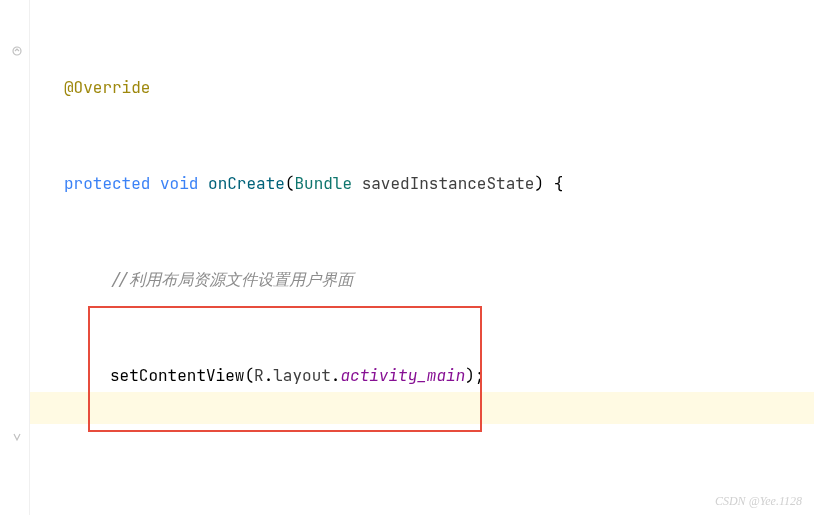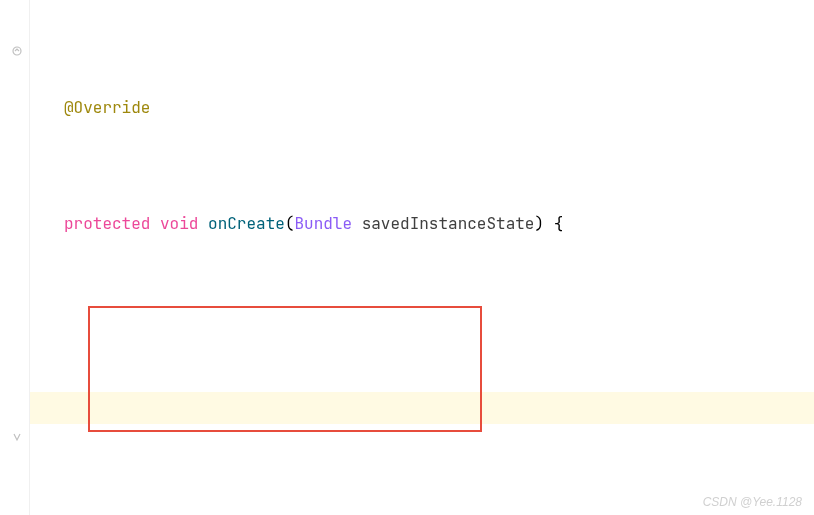--- a/index.html
+++ b/index.html
@@ -44,27 +44,27 @@
       line-height: 32px;
       white-space: pre;
     }
     .code-line {
       height: 32px;
     }
     .annotation {
       color: #9E880D;
     }
     .keyword {
-      color: #ec4899;
+      color: #3b82f6;
     }
     .method-decl {
       color: #00627a;
     }
     .type {
-      color: #8b5cf6;
+      color: #0f766e;
     }
     .identifier {
       color: #404040;
     }
     .method-call {
       color: #000000;
     }
     .field-ref {
       color: #871094;
       font-style: italic;
@@ -95,24 +95,24 @@
       width: 394px;
       height: 126px;
       pointer-events: none;
     }
     .watermark {
       position: absolute;
       right: 12px;
       bottom: 6px;
       font-size: 12px;
       color: #d0d0d0;
-      font-family: Liberation Sans, sans-serif;
+      font-family: Liberation Serif, serif;
       font-style: italic;
     }
-    .indent2 { padding-left: 34px; margin-top: 20px; }
+    .indent2 { padding-left: 34px; }
     .indent3 { padding-left: 80px; }
   </style>
 </head>
 <body>
 
 <div class="gutter">
   <span class="gutter-icon" style="top:46px;">
     <svg viewBox="0 0 10 10">
         <circle cx="5" cy="5" r="4" stroke-width="1.2"></circle>
         <path d="M3 5 L5 3 L7 5" stroke-width="1.2"></path>
@@ -123,20 +123,22 @@
         <path d="M2 2 L5 8 L8 2" stroke-width="1.2"></path>
       </svg>
   </span>
 </div>
 
 <div class="highlight-line" style="top:392px;"></div>
 
 <div class="code-area">
   <div class="code-line indent2"><span class="annotation">@Override</span></div>
   <div class="code-line indent2"><span class="keyword">protected</span> <span class="keyword">void</span> <span class="method-decl">onCreate</span><span class="paren">(</span><span class="type">Bundle</span> <span class="identifier">savedInstanceState</span><span class="paren">)</span> <span class="punct">{</span></div>
+  <div class="code-line indent3"><span class="comment">//利用布局资源文件设置用户界面</span></div>
+  <div class="code-line indent3"><span class="method-call">setContentView</span><span class="paren">(</span><span class="identifier">R</span><span class="punct">.</span><span class="identifier">layout</span><span class="punct">.</span><span class="field-ref">activity_main</span><span class="paren">)</span><span class="punct">;</span></div>
   
   
   
   
   
   
   
   
   
   

